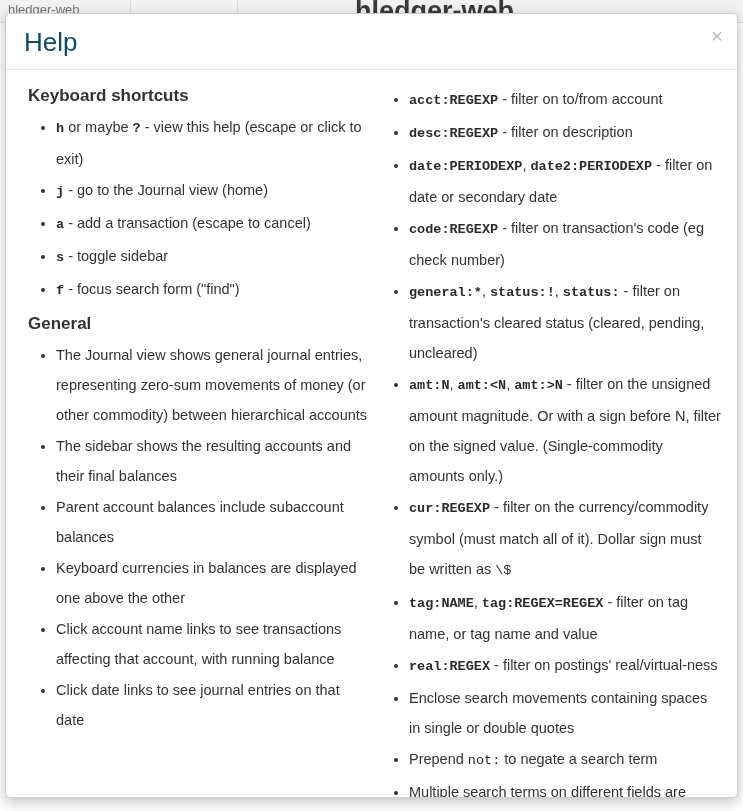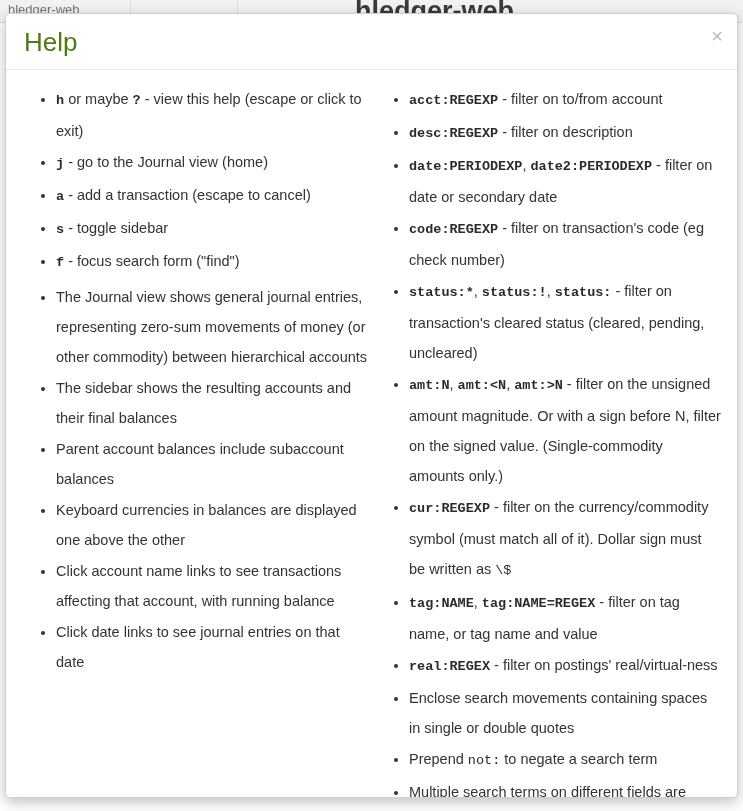--- a/index.html
+++ b/index.html
@@ -71,21 +71,21 @@
     position: relative;
     height: 56px;
     border-bottom: 1px solid #e5e5e5;
     box-sizing: border-box;
   }
   .modal-title {
     position: absolute;
     left: 18px;
     top: 13px;
     font-size: 26px;
-    color: #4d7c0f;
+    color: #0c4a6e;
     font-weight: normal;
     margin: 0;
   }
   .modal-close {
     position: absolute;
     right: 14px;
     top: 12px;
     font-size: 20px;
     line-height: 20px;
     color: #b9b9b9;
@@ -149,46 +149,48 @@
   <div class="bg-title">hledger-web</div>
 </div>
 
 <div class="modal">
   <div class="modal-header">
     <h3 class="modal-title">Help</h3>
     <button class="modal-close">×</button>
   </div>
   <div class="modal-body">
     <div class="col col-left">
+        <h4 class="section-head first">Keyboard shortcuts</h4>
         <ul class="helplist">
           <li><code class="kbd">h</code> or maybe <code class="kbd">?</code> - view this help (escape or click to exit)</li>
           <li><code class="kbd">j</code> - go to the Journal view (home)</li>
           <li><code class="kbd">a</code> - add a transaction (escape to cancel)</li>
           <li><code class="kbd">s</code> - toggle sidebar</li>
           <li><code class="kbd">f</code> - focus search form ("find")</li>
         </ul>
+        <h4 class="section-head">General</h4>
         <ul class="helplist">
           <li>The Journal view shows general journal entries, representing zero-sum movements of money (or other commodity) between hierarchical accounts</li>
           <li>The sidebar shows the resulting accounts and their final balances</li>
           <li>Parent account balances include subaccount balances</li>
           <li>Keyboard currencies in balances are displayed one above the other</li>
           <li>Click account name links to see transactions affecting that account, with running balance</li>
           <li>Click date links to see journal entries on that date</li>
         </ul>
       </div>
     <div class="col col-right">
         <ul class="helplist">
           <li><code class="kbd">acct:REGEXP</code> - filter on to/from account</li>
           <li><code class="kbd">desc:REGEXP</code> - filter on description</li>
           <li><code class="kbd">date:PERIODEXP</code>, <code class="kbd">date2:PERIODEXP</code> - filter on date or secondary date</li>
           <li><code class="kbd">code:REGEXP</code> - filter on transaction's code (eg check number)</li>
-          <li><code class="kbd">status:*</code>, <code class="kbd">status:!</code>, <code class="kbd">status:</code> - filter on transaction's cleared status (cleared, pending, uncleared)</li>
+          <li><code class="kbd">general:*</code>, <code class="kbd">status:!</code>, <code class="kbd">status:</code> - filter on transaction's cleared status (cleared, pending, uncleared)</li>
           <li><code class="kbd">amt:N</code>, <code class="kbd">amt:&lt;N</code>, <code class="kbd">amt:&gt;N</code> - filter on the unsigned amount magnitude. Or with a sign before N, filter on the signed value. (Single-commodity amounts only.)</li>
           <li><code class="kbd">cur:REGEXP</code> - filter on the currency/commodity symbol (must match all of it). Dollar sign must be written as <span class="mono-plain">\$</span></li>
-          <li><code class="kbd">tag:NAME</code>, <code class="kbd">tag:NAME=REGEX</code> - filter on tag name, or tag name and value</li>
+          <li><code class="kbd">tag:NAME</code>, <code class="kbd">tag:REGEX=REGEX</code> - filter on tag name, or tag name and value</li>
           <li><code class="kbd">real:REGEX</code> - filter on postings' real/virtual-ness</li>
           <li>Enclose search movements containing spaces in single or double quotes</li>
           <li>Prepend <span class="mono-plain">not:</span> to negate a search term</li>
           <li>Multiple search terms on different fields are AND'ed, multiple search terms on the same field are OR'ed</li>
           <li>These search terms also work with command-line hledger</li>
         </ul>
       </div>
   </div>
 </div>
 

